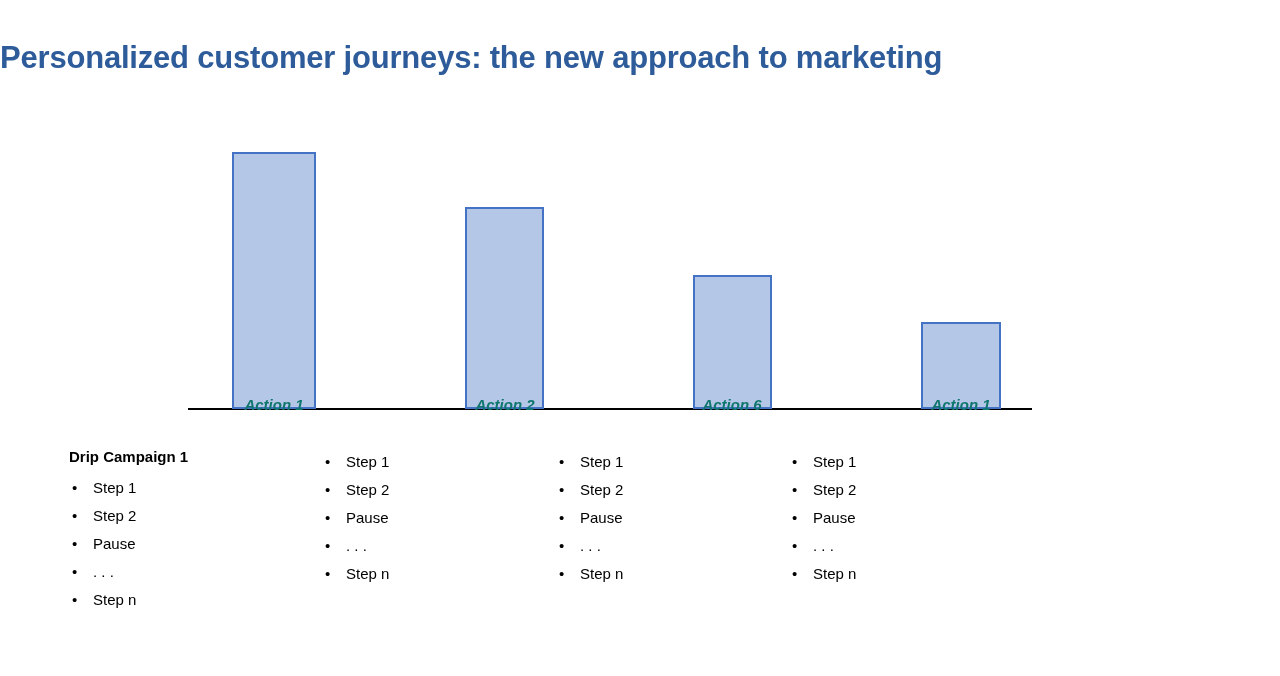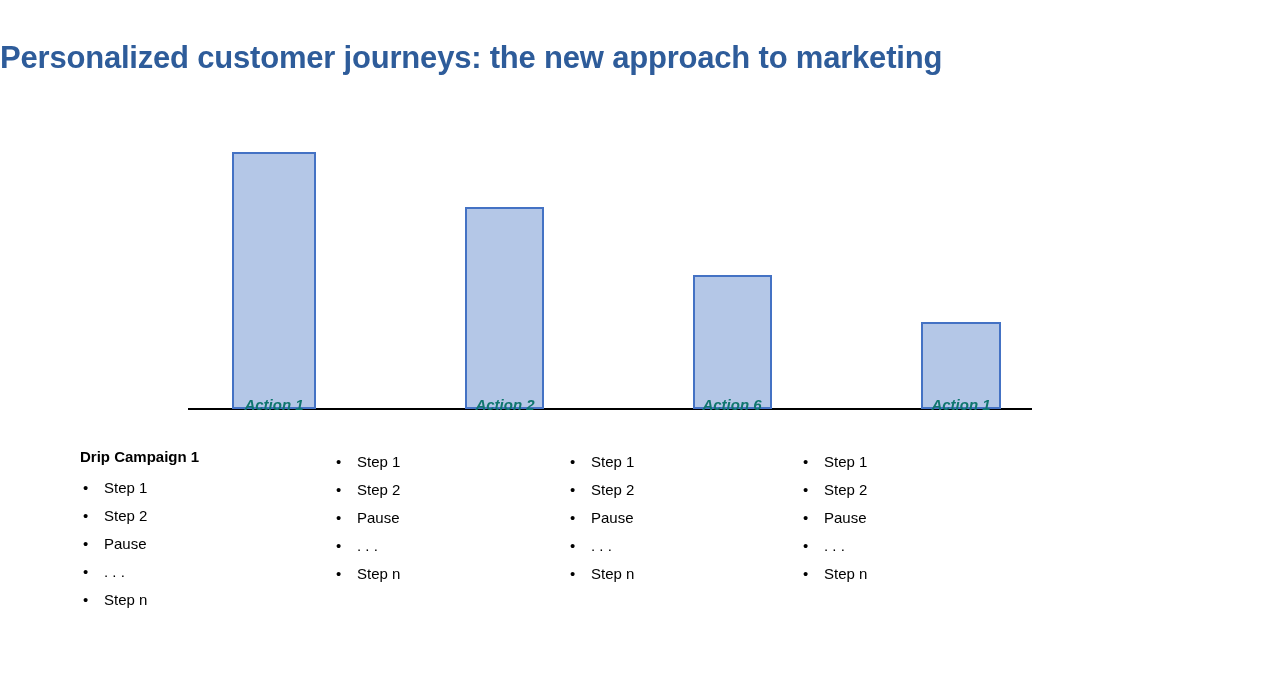--- a/index.html
+++ b/index.html
@@ -68,21 +68,20 @@
     position: absolute;
     left: 0;
     top: 448px;
     width: 1280px;
     height: 180px;
   }
   .campaign-col {
     position: absolute;
     top: 0;
     width: 240px;
-    margin-left: 11px;
   }
   .campaign-title {
     font-size: 15px;
     font-weight: bold;
     color: #000000;
     margin: 0 0 9px 0;
     white-space: nowrap;
   }
   .campaign-list {
     list-style: none;

